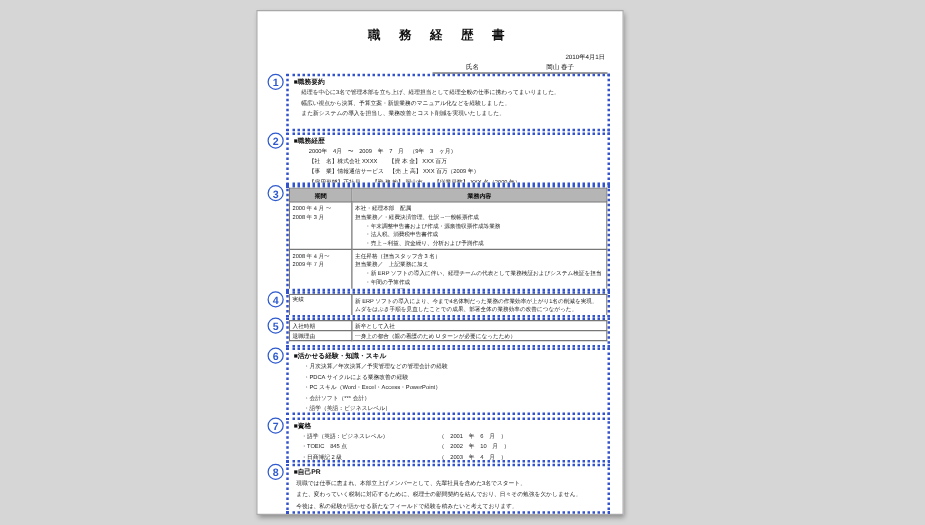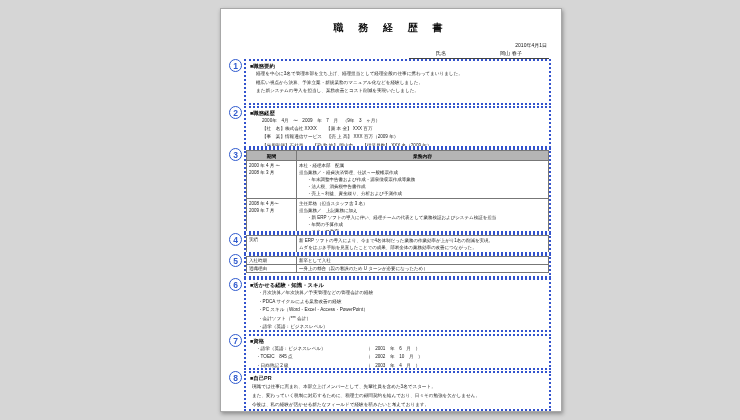--- a/index.html
+++ b/index.html
@@ -4,22 +4,22 @@
 <style>
   html,body{margin:0;padding:0;}
   .canvas{
     position:relative;
     width:740px;height:420px;
     background:#d6d6d6;
     font-family:"Liberation Sans","DejaVu Sans",sans-serif;
     overflow:hidden;
   }
   .page{
-    position:absolute;left:220px;top:8px;
-    width:342px;height:404px;
+    position:absolute;left:205px;top:8px;
+    width:294px;height:404px;
     background:#ffffff;
     border:1px solid #a8a8a8;
     box-shadow:1px 2px 4px rgba(0,0,0,.35);
     box-sizing:border-box;
   }
   .doc-title{
     position:absolute;top:12px;left:0;right:0;
     text-align:center;
     font-size:10px;font-weight:bold;color:#111;
     letter-spacing:6px;

